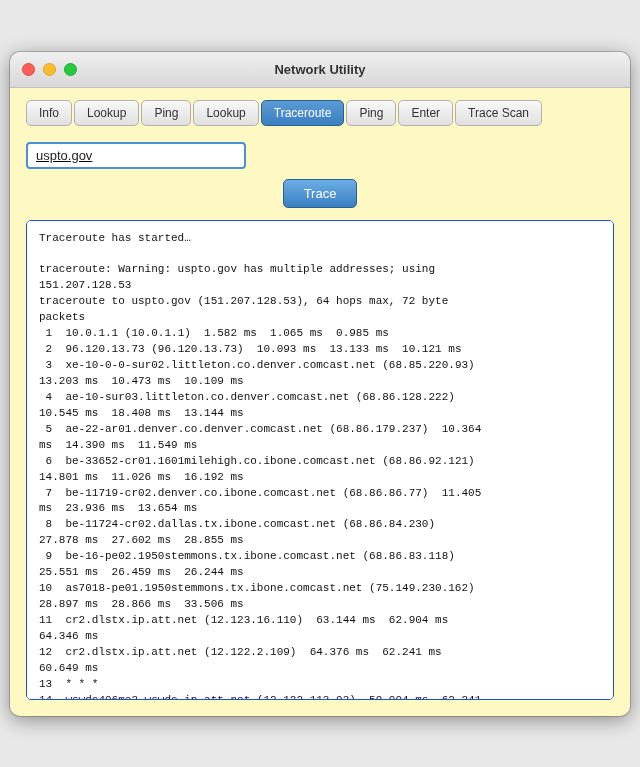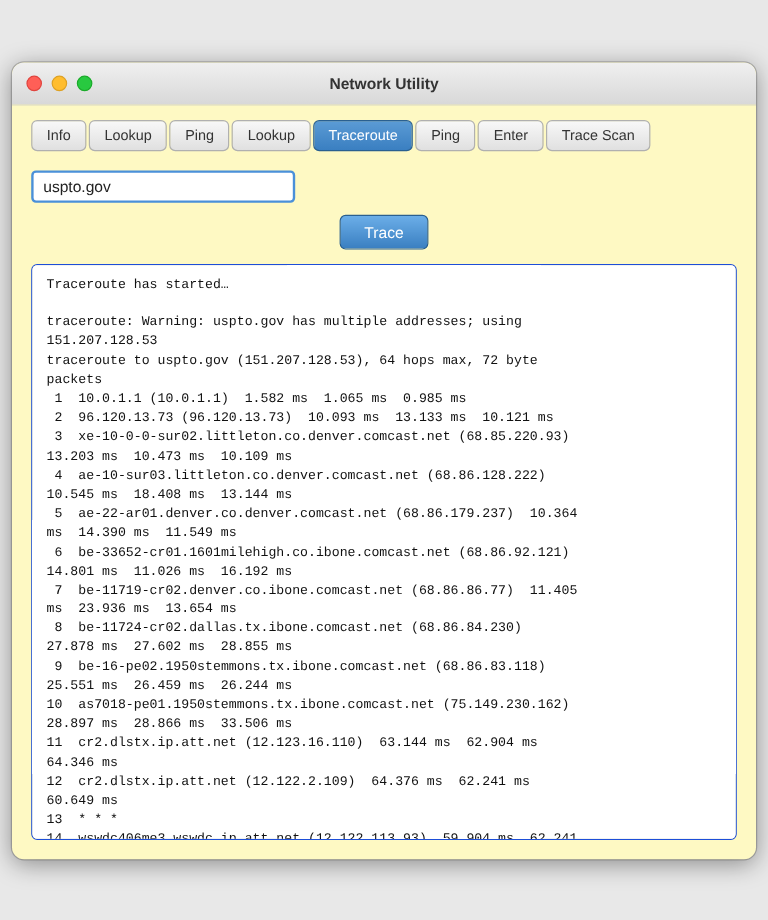--- a/index.html
+++ b/index.html
@@ -93,20 +93,21 @@
       font-size: 12.5px;
       color: #222;
       margin-bottom: 12px;
     }
 
     .input-row {
       display: flex;
       align-items: center;
       gap: 12px;
       margin-bottom: 10px;
+      text-decoration: underline;
     }
 
     .address-input {
       width: 220px;
       padding: 4px 8px;
       font-size: 13px;
       border: 2px solid #4a90d9;
       border-radius: 4px;
       background: white;
       color: #222;

